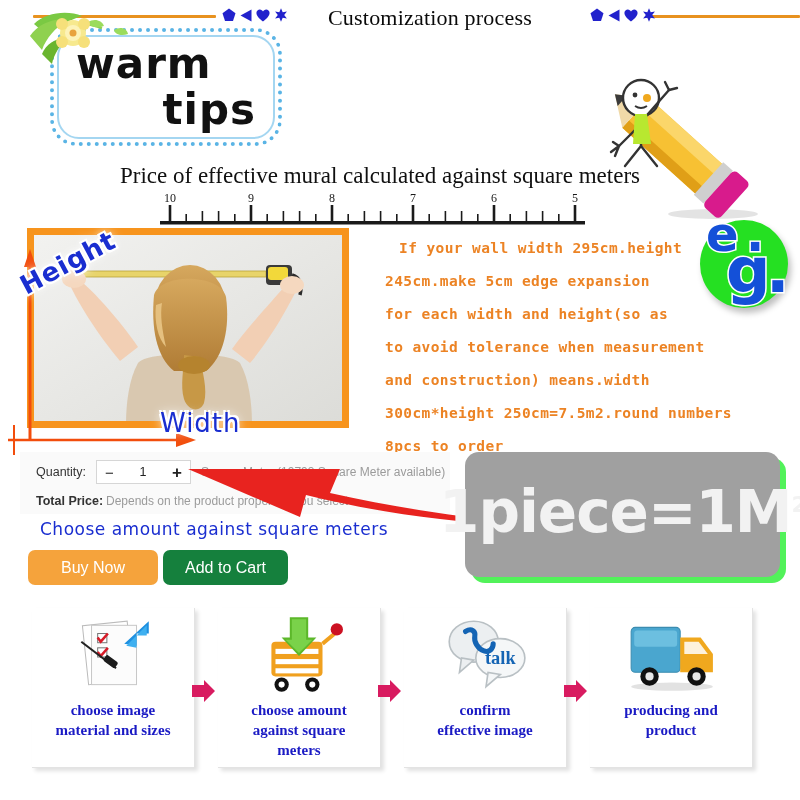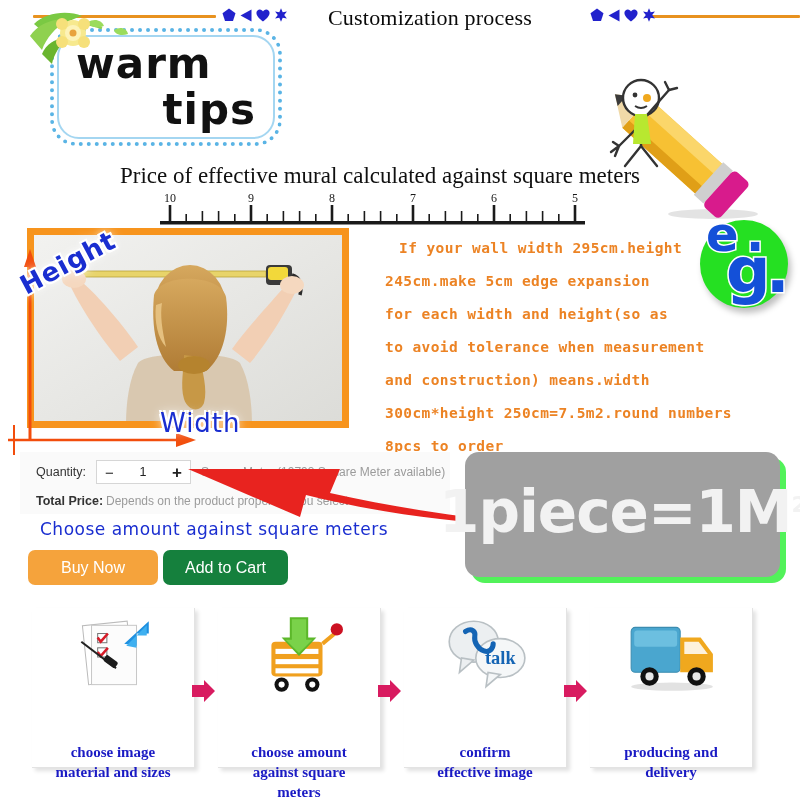--- a/index.html
+++ b/index.html
@@ -155,21 +155,21 @@
   .step {
     position:absolute; top:8px; width:163px; height:160px; background:#ffffff;
     border-right:1px solid #e3e3e3; border-bottom:1px solid #e3e3e3;
     box-shadow: 3px 3px 4px rgba(0,0,0,.12);
   }
   .step .icon-area { position:absolute; left:0; right:0; top:8px; height:80px;
     display:flex; align-items:center; justify-content:center; }
   .step .cap {
     position:absolute; left:4px; right:4px; top:92px; text-align:center;
     font-family:"Liberation Serif", serif; font-weight:bold; font-size:15px;
-    color:#1a1ac4; line-height:20px;margin-top:42px;
+    color:#1a1ac4; line-height:20px;
   }
   .arrow-sep { position:absolute; top:78px; width:26px; height:26px; }
 </style>
 </head>
 <body>
 
 <div id="page">
 
   <div class="hdr-line left"></div>
   <div class="hdr-line right"></div>
@@ -458,21 +458,21 @@
             <path d="M54 22 L74 22 L86 38 L86 56 L54 56 Z" fill="#f0a81e"></path>
             <path d="M58 26 L72 26 L81 38 L58 38 Z" fill="#fff" opacity=".85"></path>
             <circle cx="24" cy="60" r="9" fill="#111"></circle>
             <circle cx="24" cy="60" r="4" fill="#e8e8e8"></circle>
             <circle cx="70" cy="60" r="9" fill="#111"></circle>
             <circle cx="70" cy="60" r="4" fill="#e8e8e8"></circle>
           </svg>
         </div>
         <div class="cap">
           <div>producing and</div>
-          <div>delivery</div>
+          <div>product</div>
         </div>
       </div>
       <svg class="arrow-sep" viewBox="0 0 26 26" style="left: 190px;">
         <path d="M2 7 L14 7 L14 2 L25 13 L14 24 L14 19 L2 19 Z" fill="#d81b60"></path>
       </svg>
       <svg class="arrow-sep" viewBox="0 0 26 26" style="left: 376px;">
         <path d="M2 7 L14 7 L14 2 L25 13 L14 24 L14 19 L2 19 Z" fill="#d81b60"></path>
       </svg>
       <svg class="arrow-sep" viewBox="0 0 26 26" style="left: 562px;">
         <path d="M2 7 L14 7 L14 2 L25 13 L14 24 L14 19 L2 19 Z" fill="#d81b60"></path>

